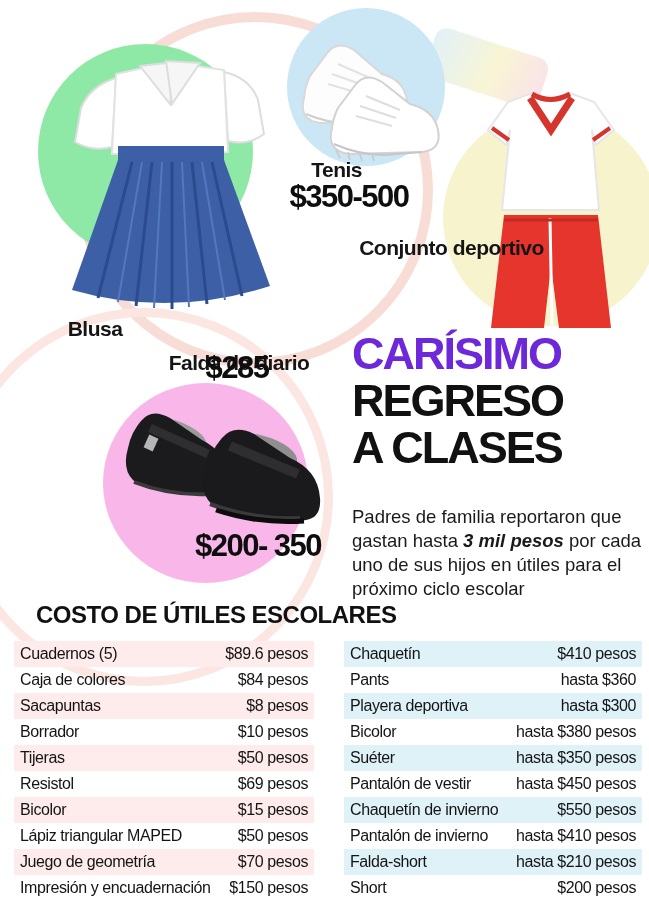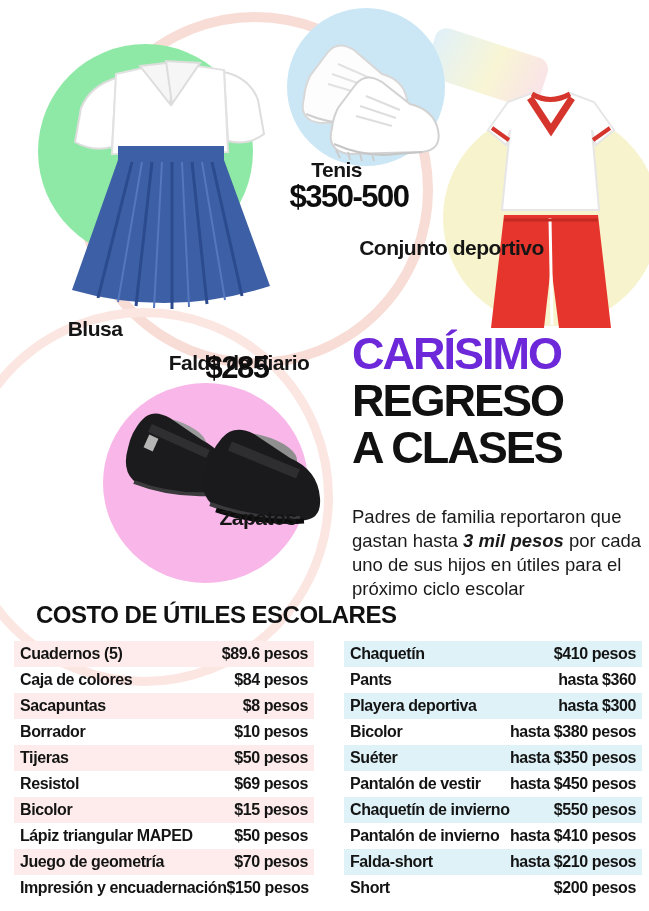--- a/index.html
+++ b/index.html
@@ -33,21 +33,21 @@
   .intro{position:absolute;left:352px;top:486px;width:293px;z-index:3;
     font-size:18.5px;line-height:24px;color:#1a1a1a;}
   .intro b{font-weight:bold;font-style:italic;}
   
   .supplies-title{position:absolute;left:36px;top:601px;z-index:3;font-size:24px;
     font-weight:bold;letter-spacing:-0.5px;color:#111;}
   .table{position:absolute;top:641px;z-index:3;display:flex;flex-direction:column;}
   .table-left{left:14px;width:300px;}
   .table-right{left:344px;width:298px;}
   .row{height:26px;display:flex;justify-content:space-between;align-items:center;
-    padding:0 6px;font-size:16px;font-weight:bold;letter-spacing:-0.4px;color:#141414;}
+    padding:0 6px;font-size:16px;font-weight:normal;letter-spacing:-0.4px;color:#141414;}
   .table-left .row:nth-child(odd){background:#fdeceb;}
   .table-right .row:nth-child(odd){background:#def2f8;}
   .row .item{white-space:nowrap;}
   .row .val{white-space:nowrap;}
 </style>
 </head>
 <body>
 
 <div class="page">
 
@@ -121,21 +121,21 @@
   <div class="caption" style="left:262px;top:158px;width:100px;text-align:right;">Tenis</div>
   <div class="price" style="left:264px;top:179px;width:170px;">$350-500</div>
 
   <div class="caption" style="left:315px;top:236px;width:185px;margin-left:44px;">Conjunto deportivo</div>
 
   <div class="caption" style="left:45px;top:317px;width:100px;">Blusa</div>
 
   <div class="caption" style="left:164px;top:317px;width:150px;margin-top:34px;">Falda de diario</div>
   <div class="price" style="left:167px;top:339px;width:140px;margin-top:11px;">$285</div>
 
-  <div class="caption" style="left:198px;top:506px;width:120px;">Zapatos</div>
+  <div class="price" style="left:178px;top:528px;width:160px;">$200- 350</div>
 
   <div class="headline">
     <div class="accent">CARÍSIMO</div>
     <div>REGRESO</div>
     <div>A CLASES</div>
   </div>
 
   <p class="intro"><span>Padres de familia reportaron que gastan hasta </span><b>3 mil pesos</b><span> por cada uno de sus hijos en útiles para el próximo ciclo escolar</span></p>
 
   <div class="supplies-title">COSTO DE ÚTILES ESCOLARES</div>

